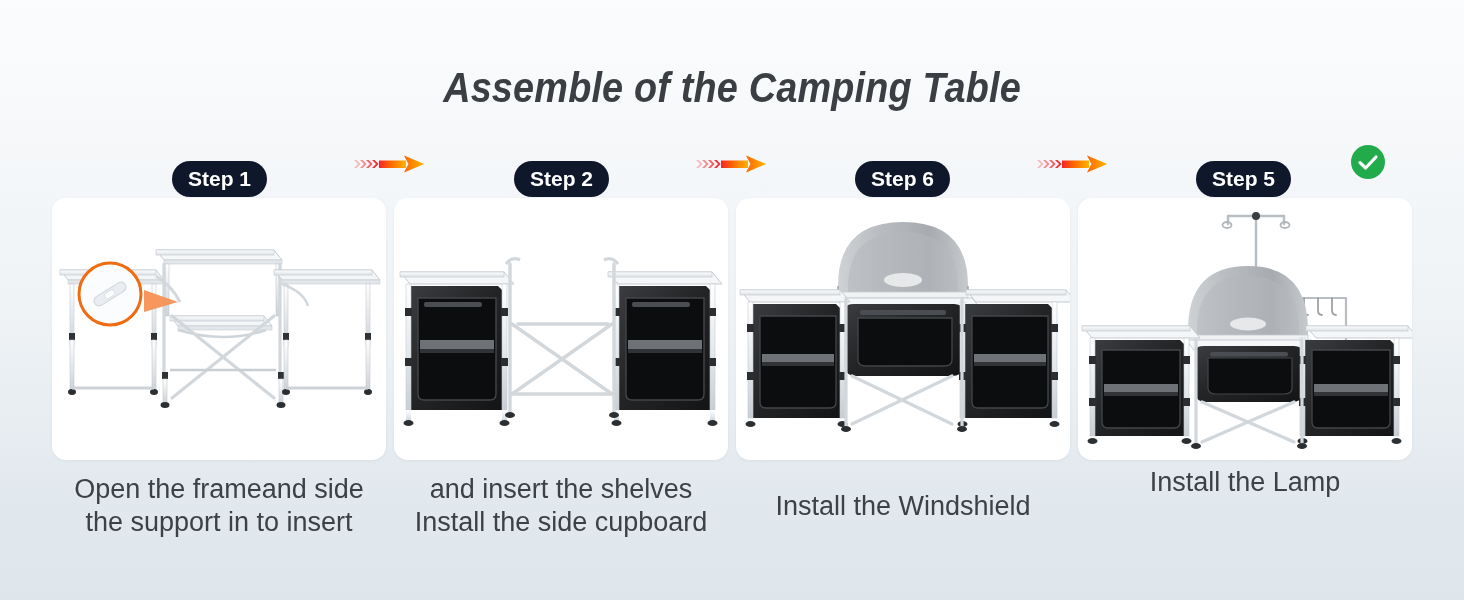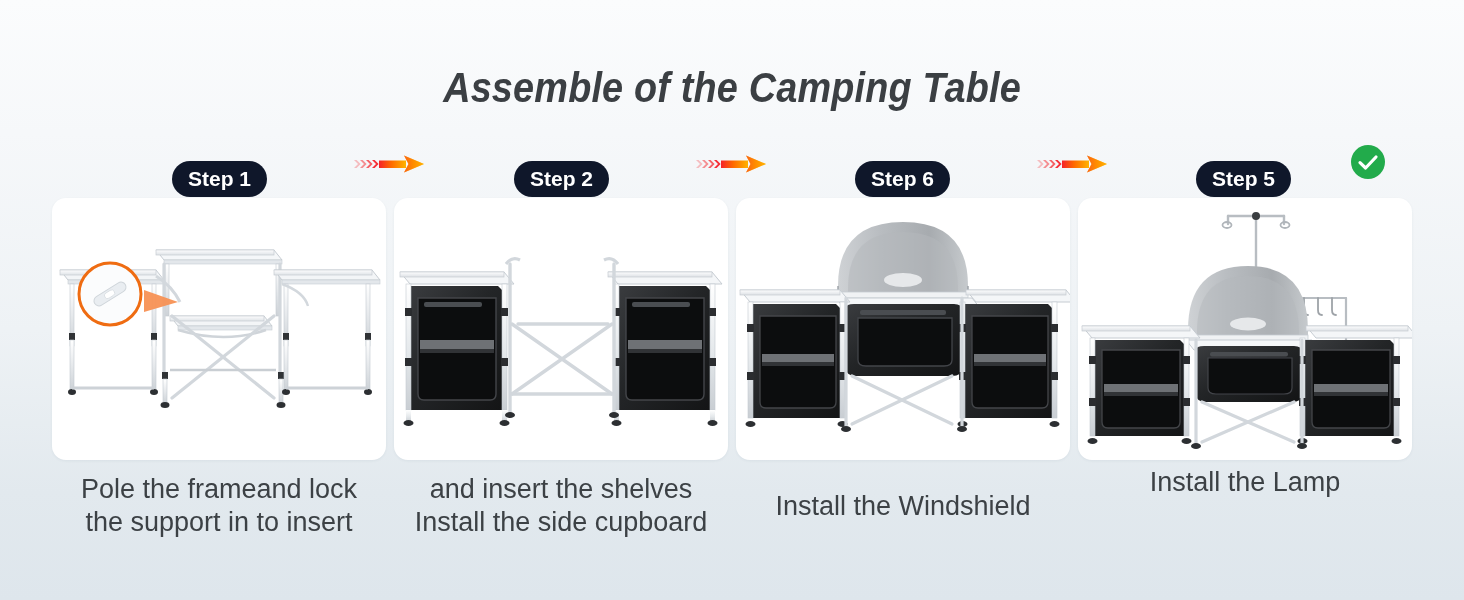--- a/index.html
+++ b/index.html
@@ -474,21 +474,21 @@
         <path d="M216 204 L124 244"></path>
         <path d="M118 142 L118 246"></path>
         <path d="M224 142 L224 246"></path>
       </g>
       <ellipse cx="118" cy="248" rx="5" ry="3" fill="#2c2f32"></ellipse>
       <ellipse cx="224" cy="248" rx="5" ry="3" fill="#2c2f32"></ellipse>
     </svg>
   </div>
 
   <div class="caption cap1">
-    <span>Pole the frameand lock</span>
+    <span>Open the frameand side</span>
     <span>the support in to insert</span>
   </div>
   <div class="caption cap2">
     <span>and insert the shelves</span>
     <span>Install the side cupboard</span>
   </div>
   <div class="caption cap3">
     <span>Install the Windshield</span>
   </div>
   <div class="caption cap4">

